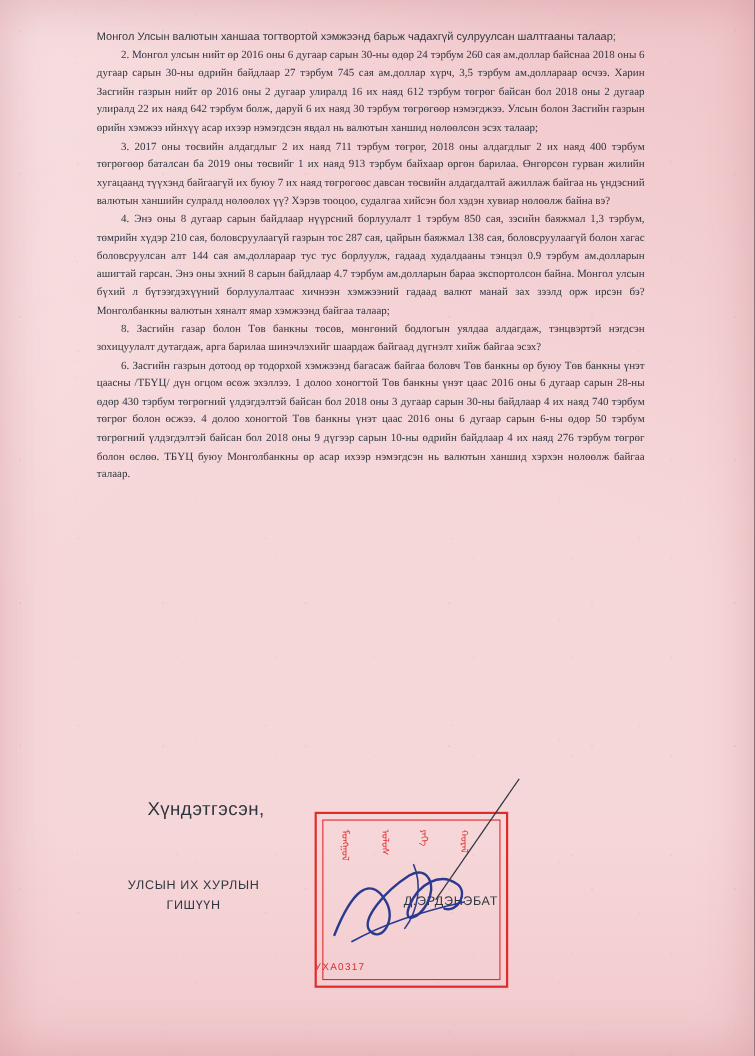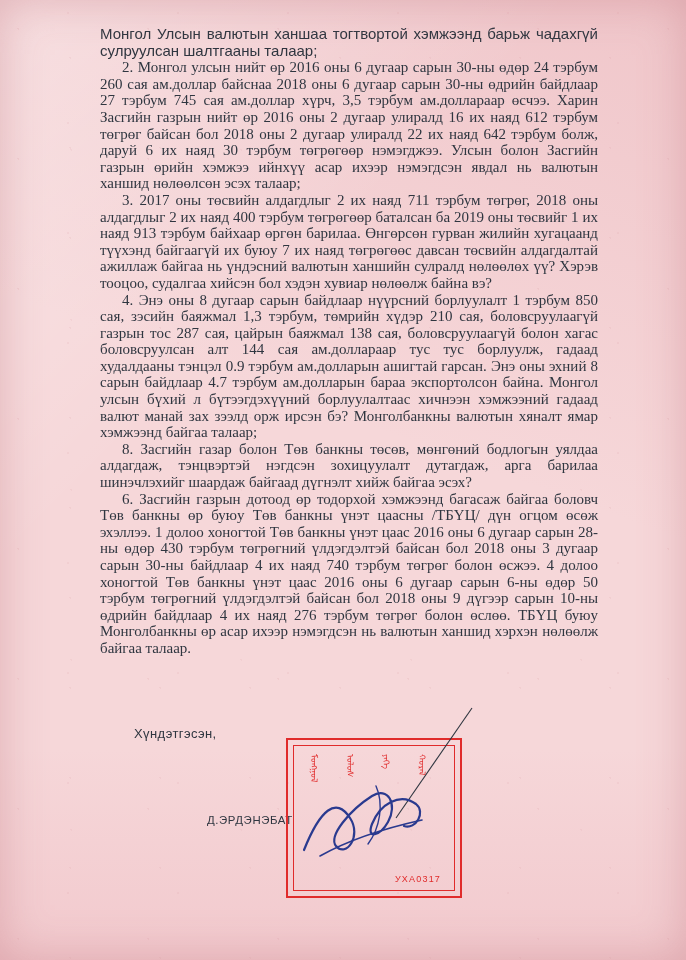--- a/index.html
+++ b/index.html
@@ -29,25 +29,25 @@
   #page:before {
     content: "";
     position: absolute;
     left: 0; top: 0; right: 0; bottom: 0;
     box-shadow: inset 0 0 46px rgba(197,125,134,0.45);
     pointer-events: none;
     z-index: 5;
   }
   #doc-body {
     position: absolute;
-    left: 100px;
+    left: 88px;
     top: 26px;
     width: 498px;
     color: #2f3640;
-    font-size: 15px;
+    font-size: 10px;
     line-height: 16.6px;
     text-align: justify;
     z-index: 2;
   }
   #doc-body p {
     margin: 0 0 0 0;
     text-align: justify;
     text-justify: inter-word;
   }
   #doc-body p.indent {
@@ -55,21 +55,21 @@
     font-family: Liberation Serif, serif;
   }
   
   #signature-block {
     position: absolute;
     left: 96px;
     top: 726px;
     width: 498px;
     z-index: 3;
     color: #2f3640;
-    font-size: 13px;
+    font-size: 17px;
   }
   #respect-line {
     margin-left: 38px;
     letter-spacing: 0.4px;
   }
   #signer-row {
     position: absolute;
     left: 96px;
     top: 796px;
     width: 520px;
@@ -136,25 +136,24 @@
     writing-mode: vertical-lr;
     letter-spacing: 1px;
     opacity: 0.95;
     white-space: nowrap;
   }
   #stamp .stamp-code {
     position: absolute;
     left: 0;
     bottom: 14px;
     width: 176px;
-    text-align: center;
+    text-align: left;
     color: #e02b2b;
     font-size: 9px;
     letter-spacing: 1.2px;
-    padding-left: 44px;
   }
   
   #hand-signature {
     position: absolute;
     left: 276px;
     top: 700px;
     width: 260px;
     height: 180px;
     z-index: 6;
     pointer-events: none;
@@ -186,20 +185,21 @@
     <p class="indent">4. Энэ оны 8 дугаар сарын байдлаар нүүрсний борлуулалт 1 тэрбум 850 сая, зэсийн баяжмал 1,3 тэрбум, төмрийн хүдэр 210 сая, боловсруулаагүй газрын тос 287 сая, цайрын баяжмал 138 сая, боловсруулаагүй болон хагас боловсруулсан алт 144 сая ам.доллараар тус тус борлуулж, гадаад худалдааны тэнцэл 0.9 тэрбум ам.долларын ашигтай гарсан. Энэ оны эхний 8 сарын байдлаар 4.7 тэрбум ам.долларын бараа экспортолсон байна. Монгол улсын бүхий л бүтээгдэхүүний борлуулалтаас хичнээн хэмжээний гадаад валют манай зах зээлд орж ирсэн бэ? Монголбанкны валютын хяналт ямар хэмжээнд байгаа талаар;</p>
     <p class="indent">8. Засгийн газар болон Төв банкны төсөв, мөнгөний бодлогын уялдаа алдагдаж, тэнцвэртэй нэгдсэн зохицуулалт дутагдаж, арга барилаа шинэчлэхийг шаардаж байгаад дүгнэлт хийж байгаа эсэх?</p>
     <p class="indent">6. Засгийн газрын дотоод өр тодорхой хэмжээнд багасаж байгаа боловч Төв банкны өр буюу Төв банкны үнэт цаасны /ТБҮЦ/ дүн огцом өсөж эхэллээ. 1 долоо хоногтой Төв банкны үнэт цаас 2016 оны 6 дугаар сарын 28-ны өдөр 430 тэрбум төгрөгний үлдэгдэлтэй байсан бол 2018 оны 3 дугаар сарын 30-ны байдлаар 4 их наяд 740 тэрбум төгрөг болон өсжээ. 4 долоо хоногтой Төв банкны үнэт цаас 2016 оны 6 дугаар сарын 6-ны өдөр 50 тэрбум төгрөгний үлдэгдэлтэй байсан бол 2018 оны 9 дүгээр сарын 10-ны өдрийн байдлаар 4 их наяд 276 тэрбум төгрөг болон өслөө. ТБҮЦ буюу Монголбанкны өр асар ихээр нэмэгдсэн нь валютын ханшид хэрхэн нөлөөлж байгаа талаар.</p>
   </div>
 
   <div id="signature-block">
     <div id="respect-line">Хүндэтгэсэн,</div>
   </div>
 
   <div id="signer-row">
+    <div id="signer-title">УЛСЫН ИХ ХУРЛЫН ГИШҮҮН</div>
     <div id="signer-name">Д.ЭРДЭНЭБАТ</div>
   </div>
 
   <div id="stamp">
     <div class="outer"></div>
     <div class="inner"></div>
     <div class="glyphs">
       <div class="glyph-col">ᠮᠣᠩᠭᠣᠯ</div>
       <div class="glyph-col">ᠤᠯᠤᠰ</div>
       <div class="glyph-col">ᠶᠡᠬᠡ</div>

